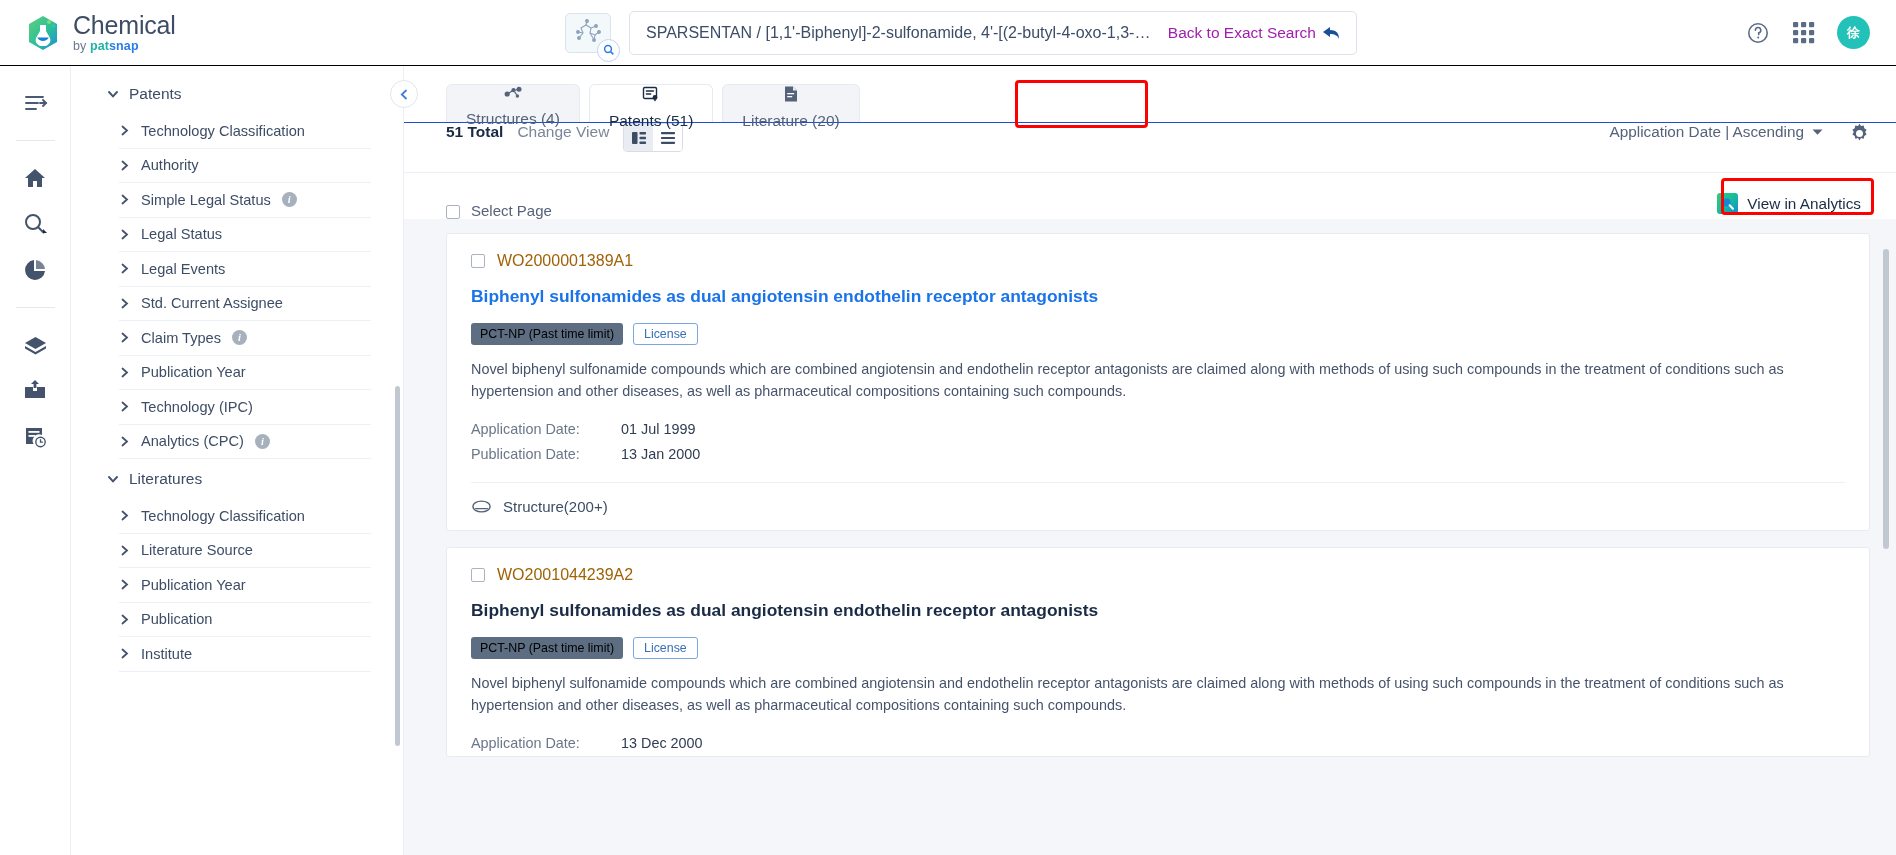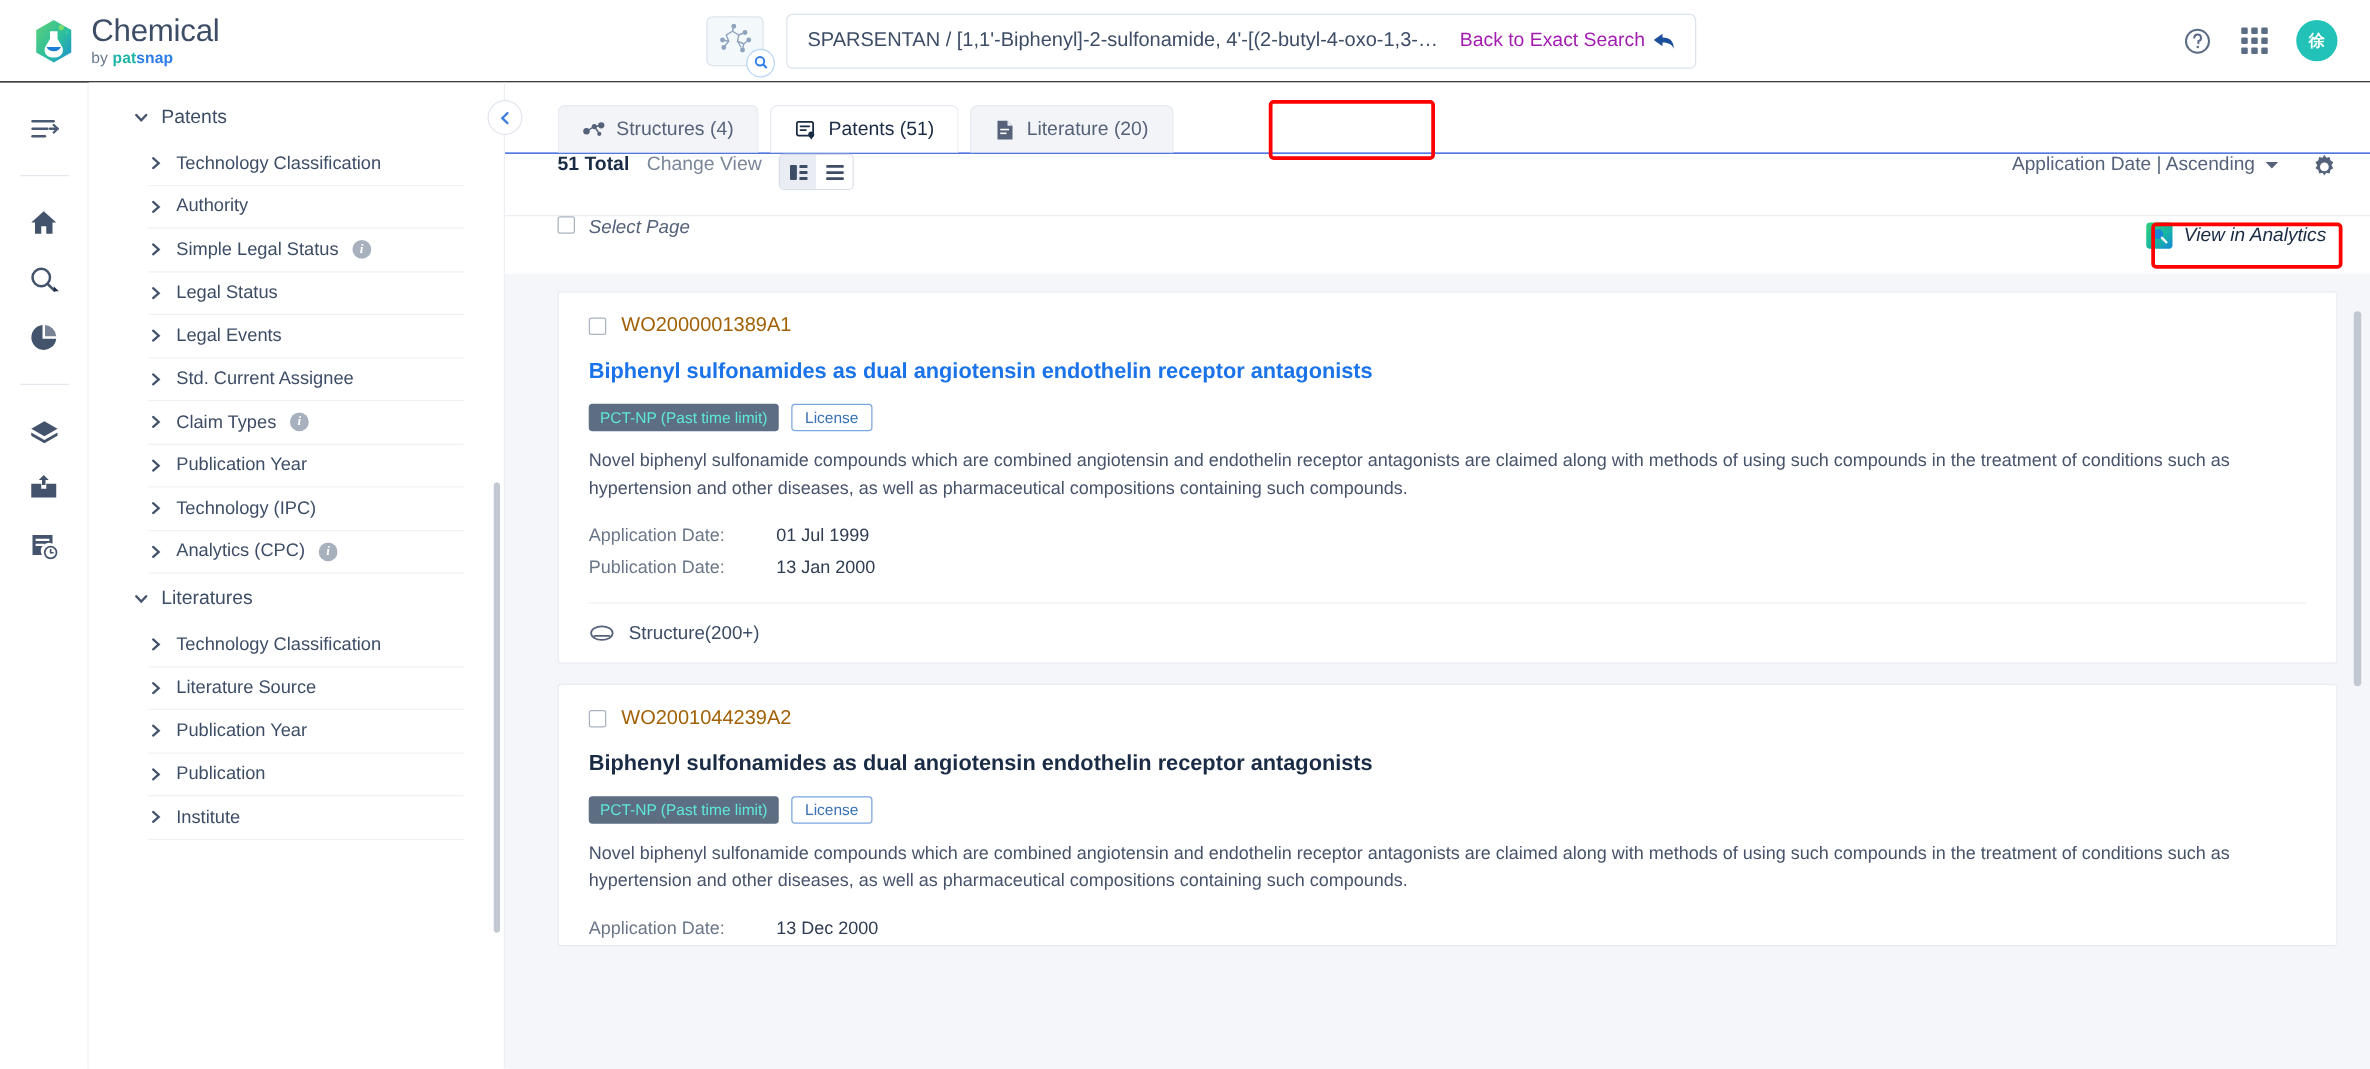--- a/index.html
+++ b/index.html
@@ -114,21 +114,21 @@
     border-radius: 50%; background: #fff; border: 1px solid #e1e6ee;
     display: flex; align-items: center; justify-content: center;
     color: #3d7ddb; font-size: 13px; z-index: 6; cursor: pointer;
   }
 
   .tabs { display: flex; gap: 9px; padding: 18px 0 0 42px; position: relative; }
   .tab {
     display: flex; align-items: center; gap: 9px;
     height: 38px; padding: 0 19px; border-radius: 6px 6px 0 0;
     font-size: 15.5px; color: #55627a; background: #f2f4f8;
-    border: 1px solid #e6eaf1; border-bottom: none; cursor: pointer;
+    border: 1px solid #e6eaf1; border-bottom: none; cursor: pointer; flex-direction: column;
   }
   .tab.active { background: #fff; color: #1a2b45; font-weight: 400; }
   .tab-hl {
     position: absolute; border: 3px solid #ff0000; border-radius: 4px;
     pointer-events: none;
   }
 
   .toolbar {
     display: flex; align-items: flex-start; height: 50px;
     border-top: 1px solid #1d4ed8; padding: 0 26px 0 42px;
@@ -139,22 +139,22 @@
   .vtoggle { display: flex; margin-left: 14px; border: 1px solid #d7dde7; border-radius: 4px; overflow: hidden; }
   .vbtn { width: 29px; height: 27px; display: flex; align-items: center; justify-content: center; cursor: pointer; background: #fff; }
   .vbtn.sel { background: #e9edf3; }
   .sort {
     margin-left: auto; font-size: 15.3px; color: #55627a;
     display: flex; align-items: center; gap: 8px; cursor: pointer;
   }
   .gear { margin-left: 26px; color: #55627a; cursor: pointer; display: flex; }
 
   .selbar {
-    display: flex; align-items: flex-start; height: 47px;
-    padding: 0 26px 0 42px; border-top: 1px solid #eceff3; position: relative; font-style: italic;
+    display: flex; align-items: flex-end; height: 47px;
+    padding: 0 26px 0 42px; border-top: 1px solid #eceff3; position: relative;
   }
   .cbx {
     width: 14px; height: 14px; border: 1px solid #aab3c0; border-radius: 2px; background: #fff;
     display: inline-block; cursor: pointer;
   }
   .selbar-label { font-size: 15px; color: #55627a; margin-left: 11px; cursor: pointer; }
   .analytics-btn {
     margin-left: auto; display: flex; align-items: center; gap: 9px;
     font-size: 15.3px; color: #1a2b45; cursor: pointer; padding: 5px 9px;
   }
@@ -176,21 +176,21 @@
   }
   .card-top { display: flex; align-items: center; gap: 12px; }
   .pubnum { font-size: 16px; color: #a16207; cursor: pointer; }
   .card-title {
     font-size: 17.4px; font-weight: 700; color: #1a73e8;
     margin-top: 16px; cursor: pointer;
   }
   .card-title.plain { color: #1a2b45; cursor: default; }
   .chips { display: flex; gap: 10px; margin-top: 16px; }
   .chip-solid {
-    background: #5d6d82; color: #5eead4; font-size: 12.4px;
+    background: #5d6d82; color: #000000; font-size: 12.4px;
     padding: 4px 9px; border-radius: 3px;
   }
   .chip-out {
     border: 1px solid #7aa7e0; color: #3a6fb5; font-size: 12.4px;
     padding: 3px 10px; border-radius: 3px; background: #fff;
   }
   .abstract {
     font-size: 14.4px; line-height: 1.52; color: #46536b; margin-top: 14px;
   }
   .meta { margin-top: 14px; }

